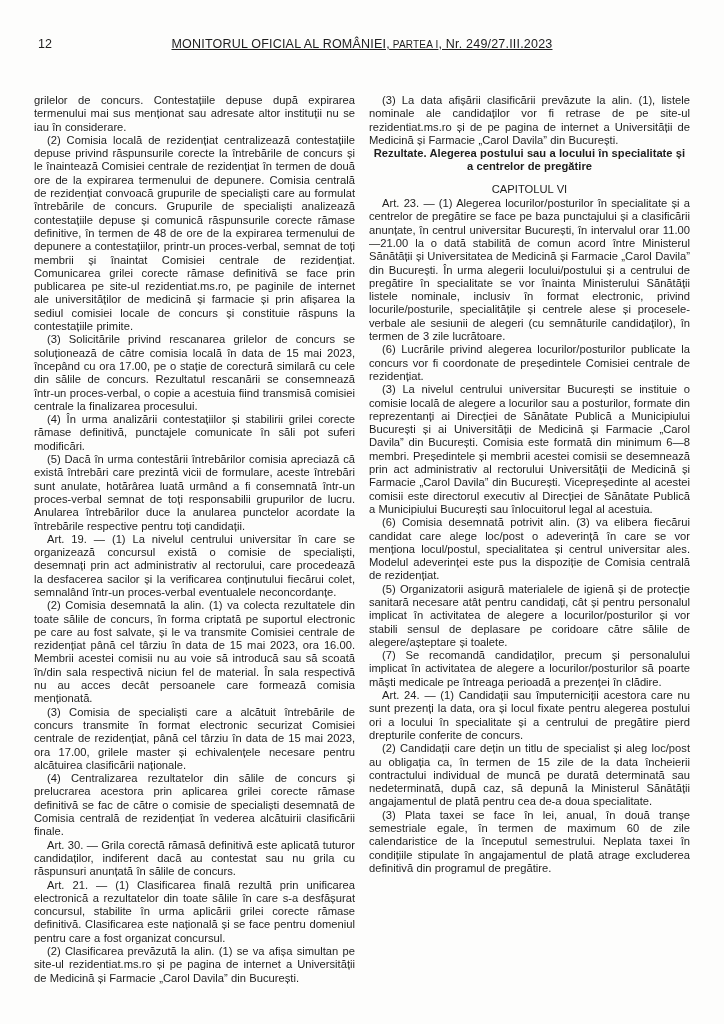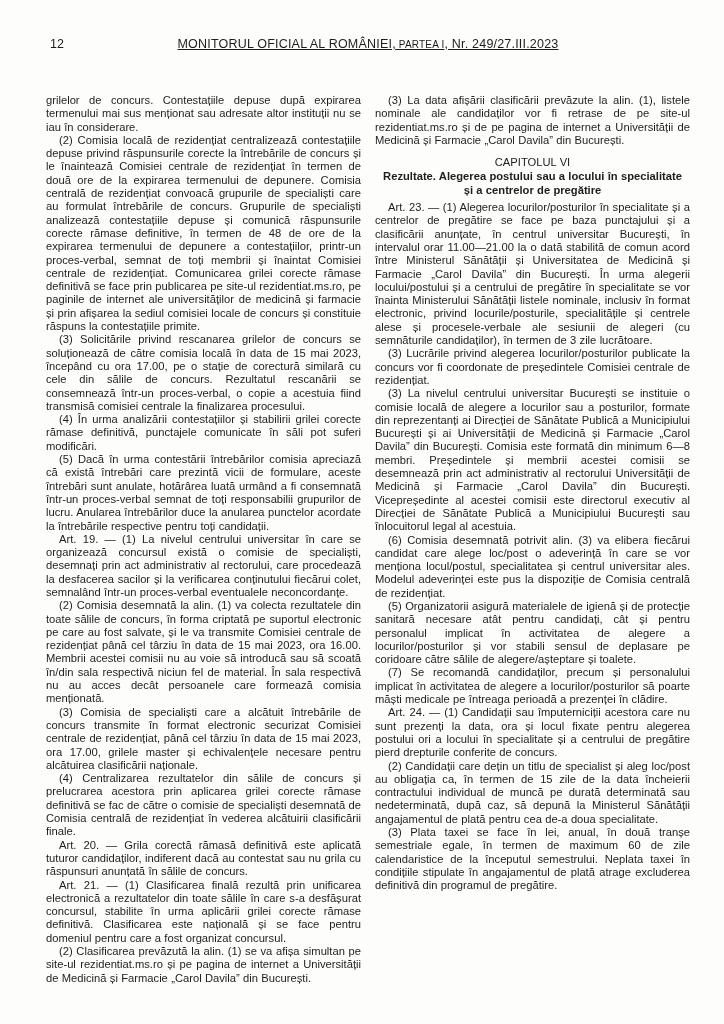--- a/index.html
+++ b/index.html
@@ -8,21 +8,20 @@
     background: #e9e9e9;
     font-family: "Liberation Sans", sans-serif;
   }
   .page {
     position: relative;
     width: 724px; height: 1024px;
     background: #fdfdfc;
     color: #1d1d1d;
     overflow: hidden;
     box-sizing: border-box;
-    padding-left: 12px;
   }
   .header {
     position: relative;
     margin: 36px 36px 0 36px;
     height: 17px;
     line-height: 17px;
   }
   .page-num {
     position: absolute;
     left: 2px; top: 0;
@@ -81,30 +80,30 @@
     <div class="column">
         <p class="para continuation">grilelor de concurs. Contestațiile depuse după expirarea termenului mai sus menționat sau adresate altor instituții nu se iau în considerare.</p>
         <p class="para body">(2) Comisia locală de rezidențiat centralizează contestațiile depuse privind răspunsurile corecte la întrebările de concurs și le înaintează Comisiei centrale de rezidențiat în termen de două ore de la expirarea termenului de depunere. Comisia centrală de rezidențiat convoacă grupurile de specialiști care au formulat întrebările de concurs. Grupurile de specialiști analizează contestațiile depuse și comunică răspunsurile corecte rămase definitive, în termen de 48 de ore de la expirarea termenului de depunere a contestațiilor, printr-un proces-verbal, semnat de toți membrii și înaintat Comisiei centrale de rezidențiat. Comunicarea grilei corecte rămase definitivă se face prin publicarea pe site-ul rezidentiat.ms.ro, pe paginile de internet ale universităților de medicină și farmacie și prin afișarea la sediul comisiei locale de concurs și constituie răspuns la contestațiile primite.</p>
         <p class="para body">(3) Solicitările privind rescanarea grilelor de concurs se soluționează de către comisia locală în data de 15 mai 2023, începând cu ora 17.00, pe o stație de corectură similară cu cele din sălile de concurs. Rezultatul rescanării se consemnează într-un proces-verbal, o copie a acestuia fiind transmisă comisiei centrale la finalizarea procesului.</p>
         <p class="para body">(4) În urma analizării contestațiilor și stabilirii grilei corecte rămase definitivă, punctajele comunicate în săli pot suferi modificări.</p>
         <p class="para body">(5) Dacă în urma contestării întrebărilor comisia apreciază că există întrebări care prezintă vicii de formulare, aceste întrebări sunt anulate, hotărârea luată urmând a fi consemnată într-un proces-verbal semnat de toți responsabilii grupurilor de lucru. Anularea întrebărilor duce la anularea punctelor acordate la întrebările respective pentru toți candidații.</p>
         <p class="para body">Art. 19. — (1) La nivelul centrului universitar în care se organizează concursul există o comisie de specialiști, desemnați prin act administrativ al rectorului, care procedează la desfacerea sacilor și la verificarea conținutului fiecărui colet, semnalând într-un proces-verbal eventualele neconcordanțe.</p>
         <p class="para body">(2) Comisia desemnată la alin. (1) va colecta rezultatele din toate sălile de concurs, în forma criptată pe suportul electronic pe care au fost salvate, și le va transmite Comisiei centrale de rezidențiat până cel târziu în data de 15 mai 2023, ora 16.00. Membrii acestei comisii nu au voie să introducă sau să scoată în/din sala respectivă niciun fel de material. În sala respectivă nu au acces decât persoanele care formează comisia menționată.</p>
         <p class="para body">(3) Comisia de specialiști care a alcătuit întrebările de concurs transmite în format electronic securizat Comisiei centrale de rezidențiat, până cel târziu în data de 15 mai 2023, ora 17.00, grilele master și echivalențele necesare pentru alcătuirea clasificării naționale.</p>
         <p class="para body">(4) Centralizarea rezultatelor din sălile de concurs și prelucrarea acestora prin aplicarea grilei corecte rămase definitivă se fac de către o comisie de specialiști desemnată de Comisia centrală de rezidențiat în vederea alcătuirii clasificării finale.</p>
-        <p class="para body">Art. 20. — Grila corectă rămasă definitivă este aplicată tuturor candidaților, indiferent dacă au contestat sau nu grila cu răspunsuri anunțată în sălile de concurs.</p>
+        <p class="para body">Art. 30. — Grila corectă rămasă definitivă este aplicată tuturor candidaților, indiferent dacă au contestat sau nu grila cu răspunsuri anunțată în sălile de concurs.</p>
         <p class="para body">Art. 21. — (1) Clasificarea finală rezultă prin unificarea electronică a rezultatelor din toate sălile în care s-a desfășurat concursul, stabilite în urma aplicării grilei corecte rămase definitivă. Clasificarea este națională și se face pentru domeniul pentru care a fost organizat concursul.</p>
         <p class="para body">(2) Clasificarea prevăzută la alin. (1) se va afișa simultan pe site-ul rezidentiat.ms.ro și pe pagina de internet a Universității de Medicină și Farmacie „Carol Davila” din București.</p>
       </div>
     <div class="column">
         <p class="para body">(3) La data afișării clasificării prevăzute la alin. (1), listele nominale ale candidaților vor fi retrase de pe site-ul rezidentiat.ms.ro și de pe pagina de internet a Universității de Medicină și Farmacie „Carol Davila” din București.</p>
+        <p class="para chapter-title">Rezultate. Alegerea postului sau a locului în specialitate și a centrelor de pregătire</p>
         <p class="para chapter-number">CAPITOLUL VI</p>
-        <p class="para chapter-title">Rezultate. Alegerea postului sau a locului în specialitate și a centrelor de pregătire</p>
         <p class="para body">Art. 23. — (1) Alegerea locurilor/posturilor în specialitate și a centrelor de pregătire se face pe baza punctajului și a clasificării anunțate, în centrul universitar București, în intervalul orar 11.00—21.00 la o dată stabilită de comun acord între Ministerul Sănătății și Universitatea de Medicină și Farmacie „Carol Davila” din București. În urma alegerii locului/postului și a centrului de pregătire în specialitate se vor înainta Ministerului Sănătății listele nominale, inclusiv în format electronic, privind locurile/posturile, specialitățile și centrele alese și procesele-verbale ale sesiunii de alegeri (cu semnăturile candidaților), în termen de 3 zile lucrătoare.</p>
-        <p class="para body">(3) Lucrările privind alegerea locurilor/posturilor publicate la concurs vor fi coordonate de președintele Comisiei centrale de rezidențiat.</p>
+        <p class="para body">(6) Lucrările privind alegerea locurilor/posturilor publicate la concurs vor fi coordonate de președintele Comisiei centrale de rezidențiat.</p>
         <p class="para body">(3) La nivelul centrului universitar București se instituie o comisie locală de alegere a locurilor sau a posturilor, formate din reprezentanți ai Direcției de Sănătate Publică a Municipiului București și ai Universității de Medicină și Farmacie „Carol Davila” din București. Comisia este formată din minimum 6—8 membri. Președintele și membrii acestei comisii se desemnează prin act administrativ al rectorului Universității de Medicină și Farmacie „Carol Davila” din București. Vicepreședinte al acestei comisii este directorul executiv al Direcției de Sănătate Publică a Municipiului București sau înlocuitorul legal al acestuia.</p>
         <p class="para body">(6) Comisia desemnată potrivit alin. (3) va elibera fiecărui candidat care alege loc/post o adeverință în care se vor menționa locul/postul, specialitatea și centrul universitar ales. Modelul adeverinței este pus la dispoziție de Comisia centrală de rezidențiat.</p>
         <p class="para body">(5) Organizatorii asigură materialele de igienă și de protecție sanitară necesare atât pentru candidați, cât și pentru personalul implicat în activitatea de alegere a locurilor/posturilor și vor stabili sensul de deplasare pe coridoare către sălile de alegere/așteptare și toalete.</p>
         <p class="para body">(7) Se recomandă candidaților, precum și personalului implicat în activitatea de alegere a locurilor/posturilor să poarte măști medicale pe întreaga perioadă a prezenței în clădire.</p>
         <p class="para body">Art. 24. — (1) Candidații sau împuterniciții acestora care nu sunt prezenți la data, ora și locul fixate pentru alegerea postului ori a locului în specialitate și a centrului de pregătire pierd drepturile conferite de concurs.</p>
         <p class="para body">(2) Candidații care dețin un titlu de specialist și aleg loc/post au obligația ca, în termen de 15 zile de la data încheierii contractului individual de muncă pe durată determinată sau nedeterminată, după caz, să depună la Ministerul Sănătății angajamentul de plată pentru cea de-a doua specialitate.</p>
         <p class="para body">(3) Plata taxei se face în lei, anual, în două tranșe semestriale egale, în termen de maximum 60 de zile calendaristice de la începutul semestrului. Neplata taxei în condițiile stipulate în angajamentul de plată atrage excluderea definitivă din programul de pregătire.</p>
       </div>
   </div>
 </div>

